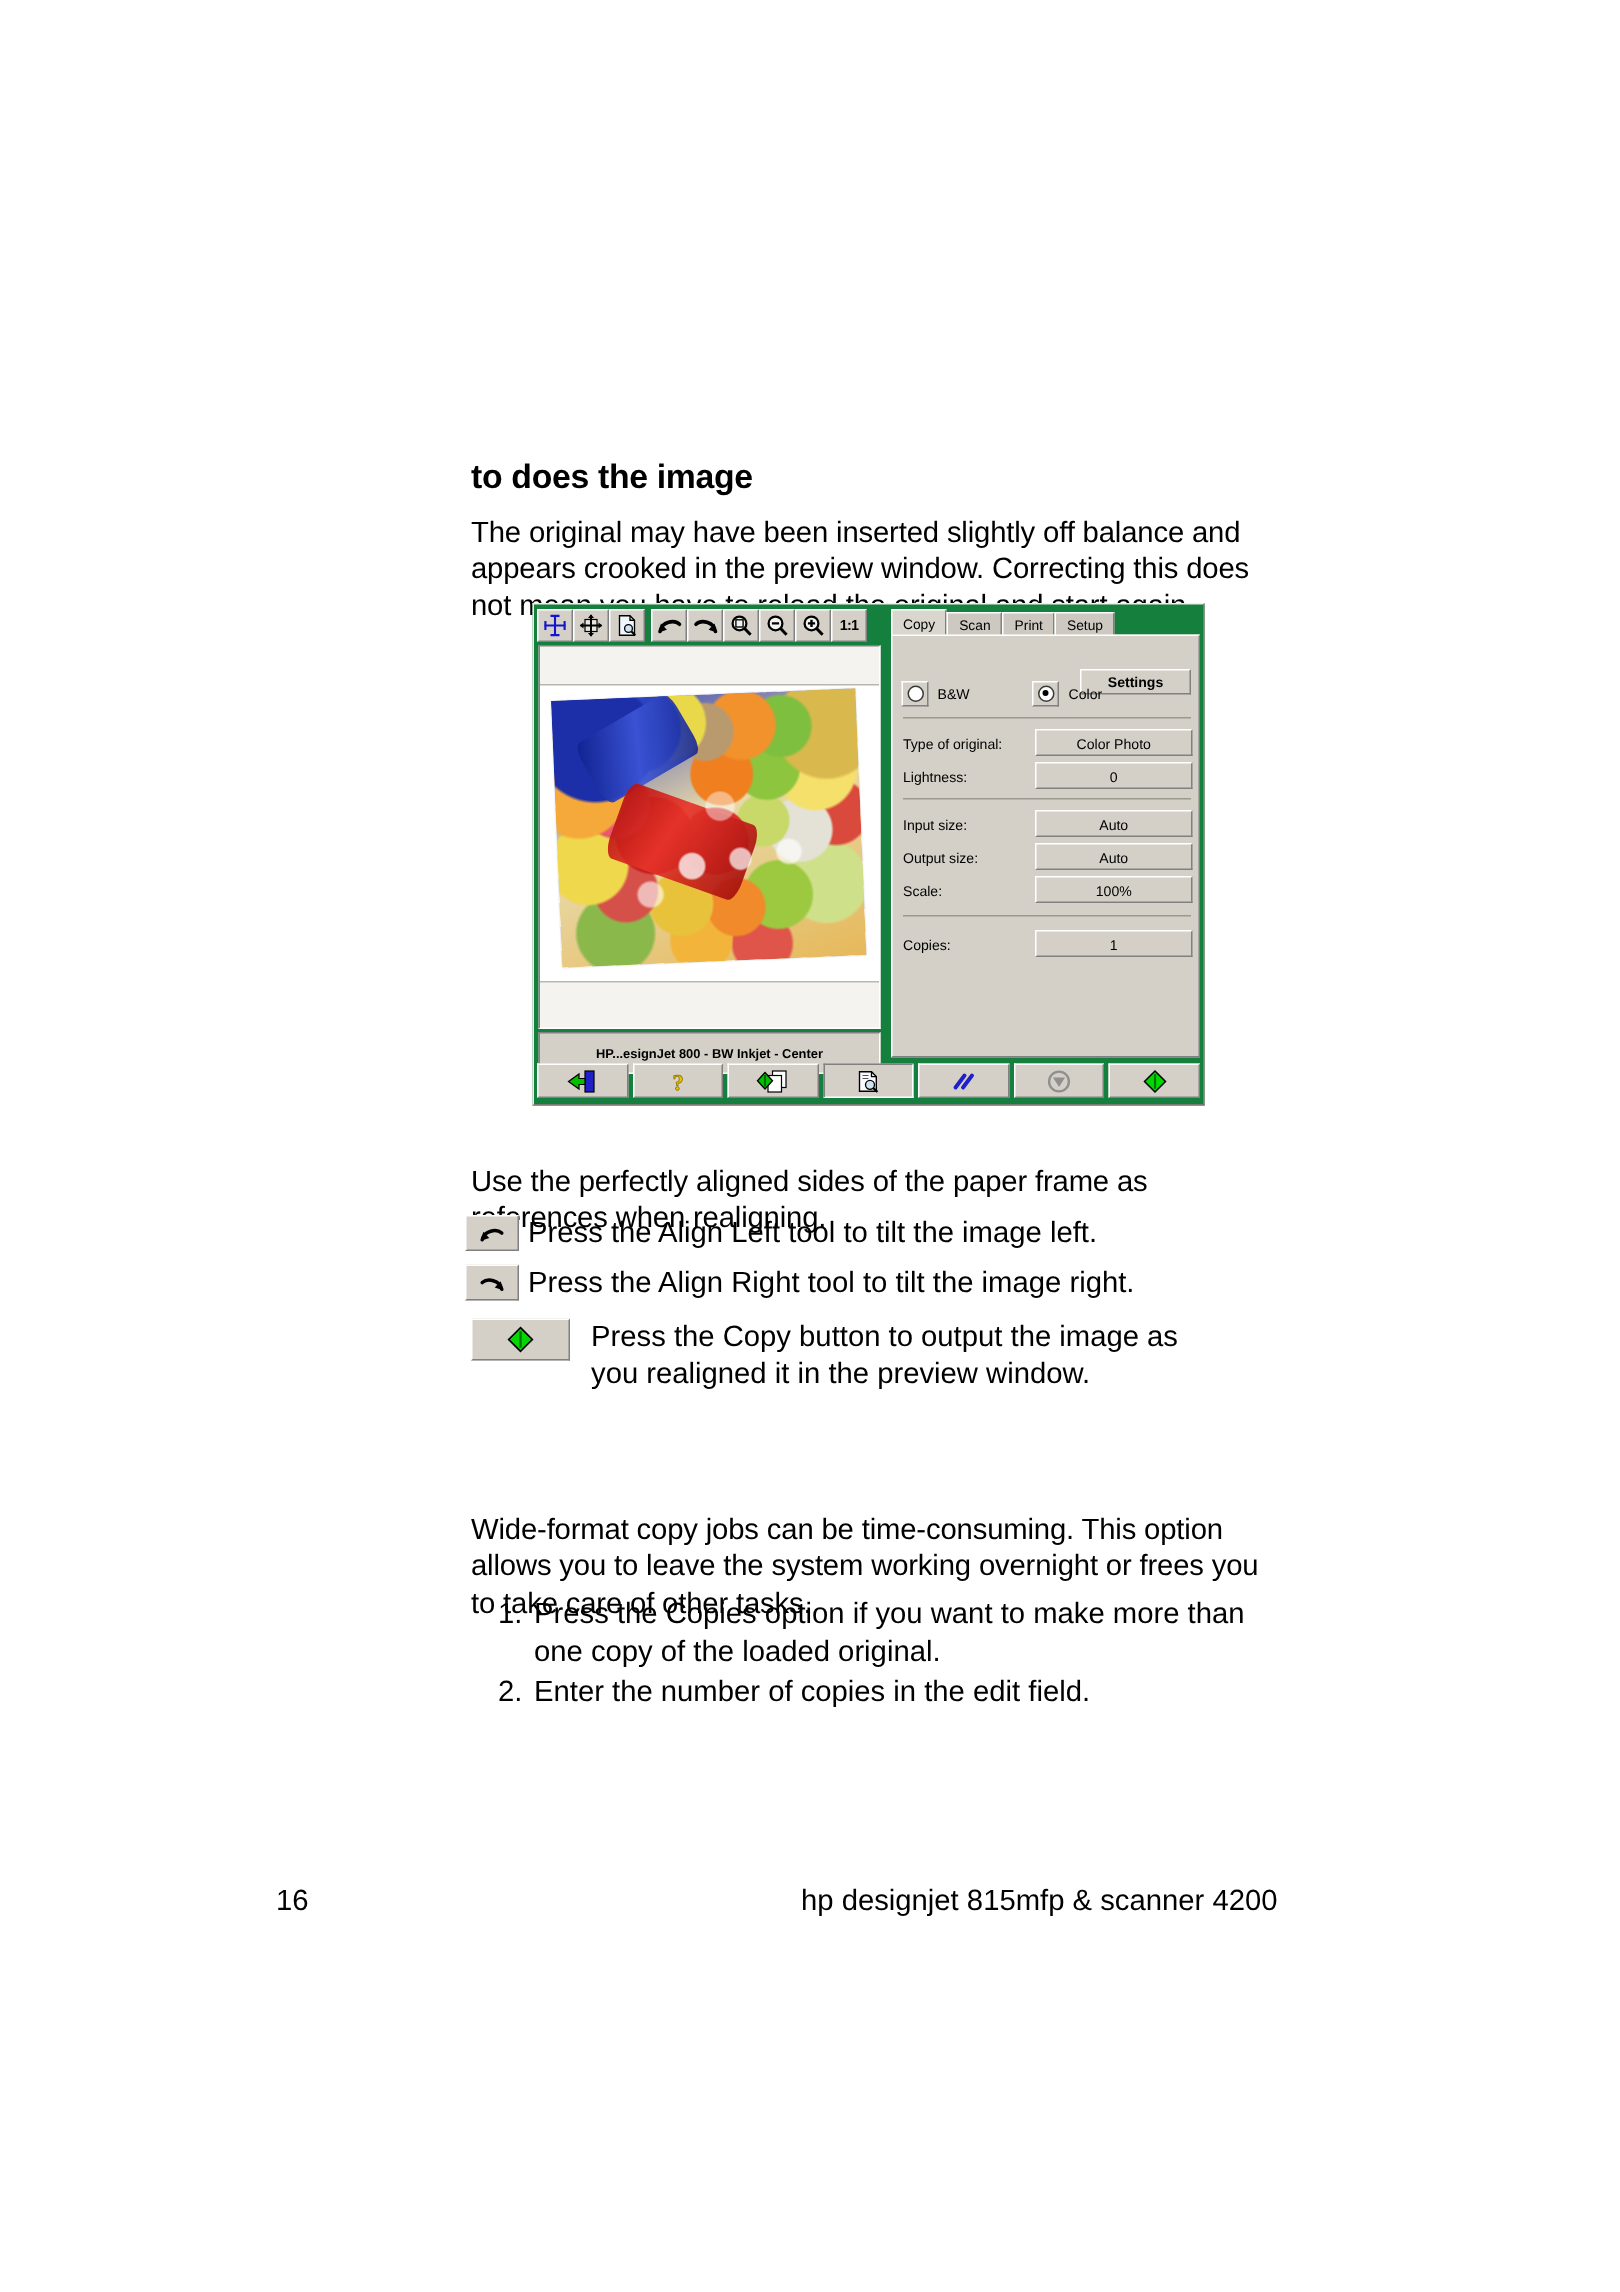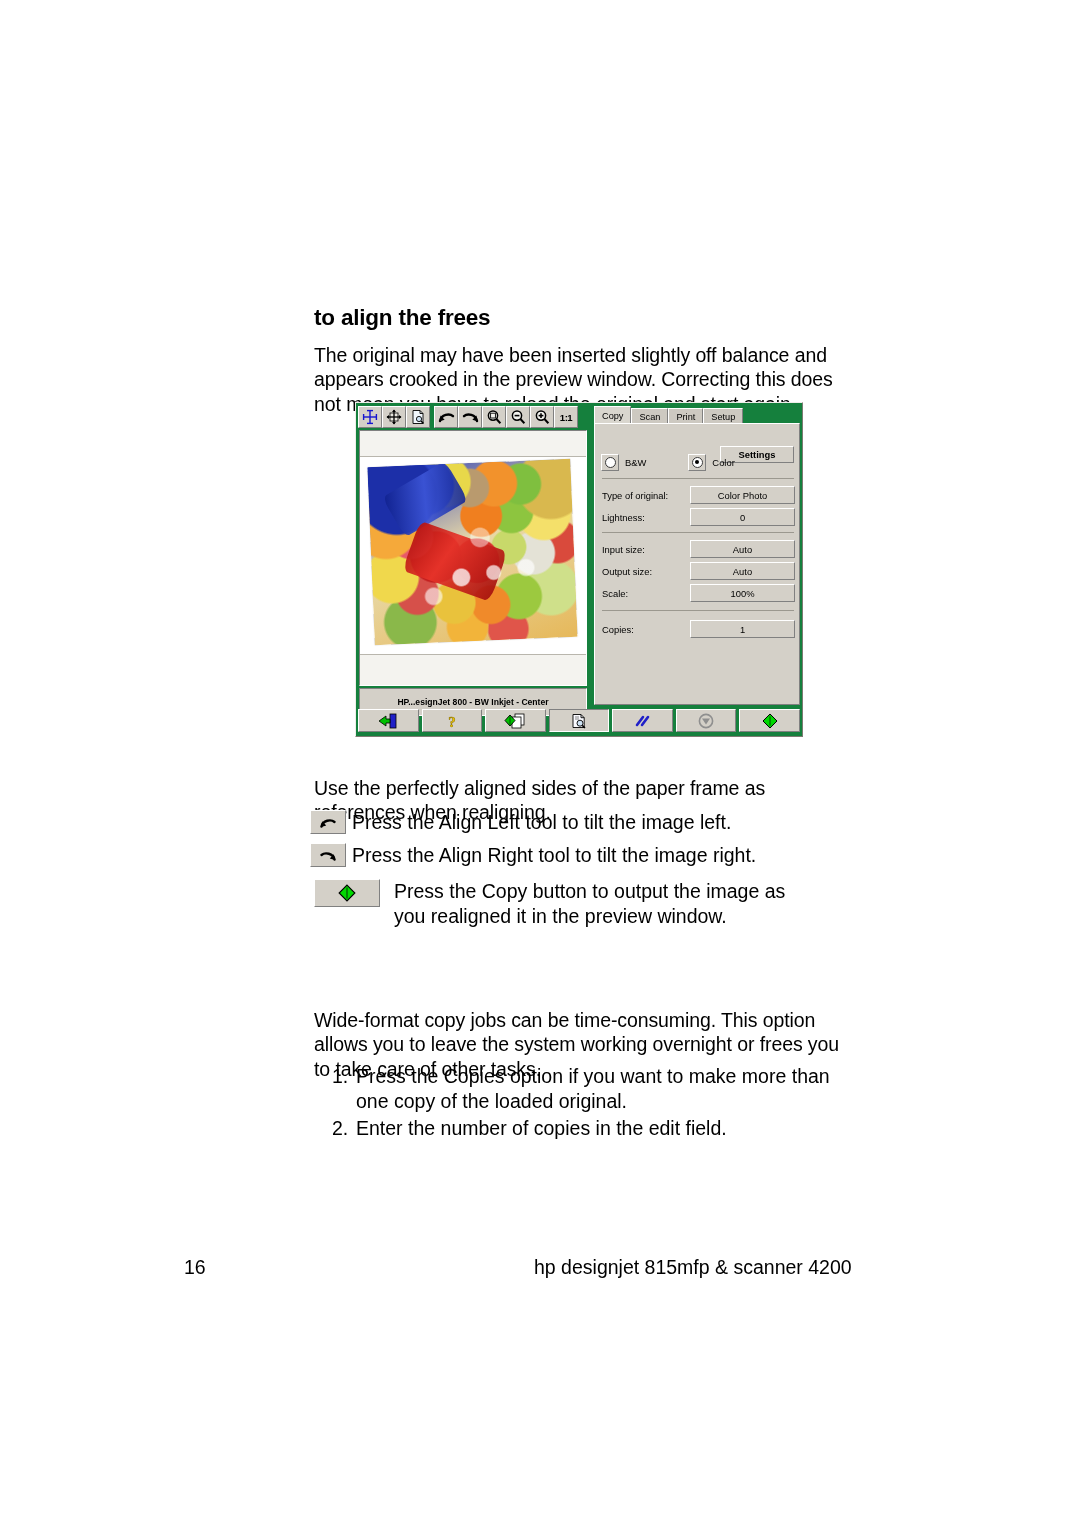--- a/index.html
+++ b/index.html
@@ -323,21 +323,21 @@
     border-right: 1.5px solid #ffffff;
     border-bottom: 1.5px solid #ffffff;
   }
   svg { display: block; }
 </style>
 </head>
 <body>
 
 <div class="page">
 
-  <h2 class="h-sub">to align the frees</h2>
+  <h2 class="h-sub">to does the image</h2>
 
   <p class="para intro-para">The original may have been inserted slightly off balance and appears crooked in the preview window. Correcting this does not mean you have to reload the original and start again.</p>
 
   <div class="ui-window">
 
     <div class="toolbar">
       <div class="tb-btn">
         <svg width="16" height="16" viewBox="0 0 16 16">
           <line x1="8" y1="1" x2="8" y2="15" stroke="#1515d0" stroke-width="1.4"></line>
           <line x1="1" y1="8" x2="15" y2="8" stroke="#1515d0" stroke-width="1.4"></line>

